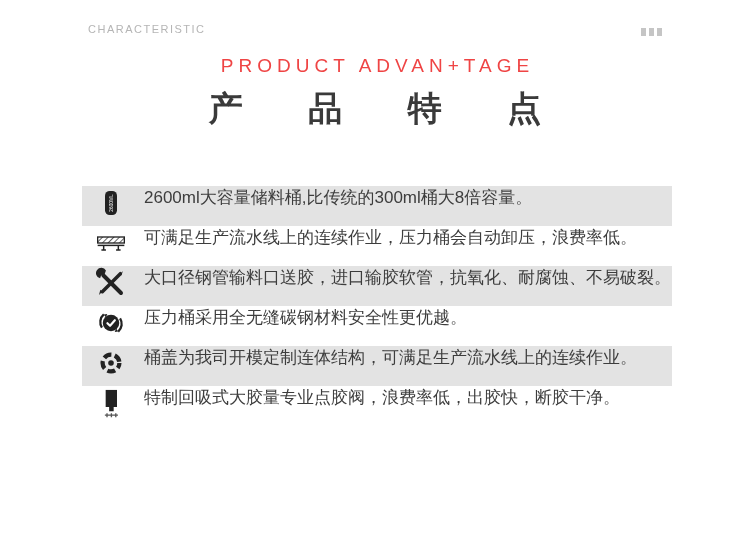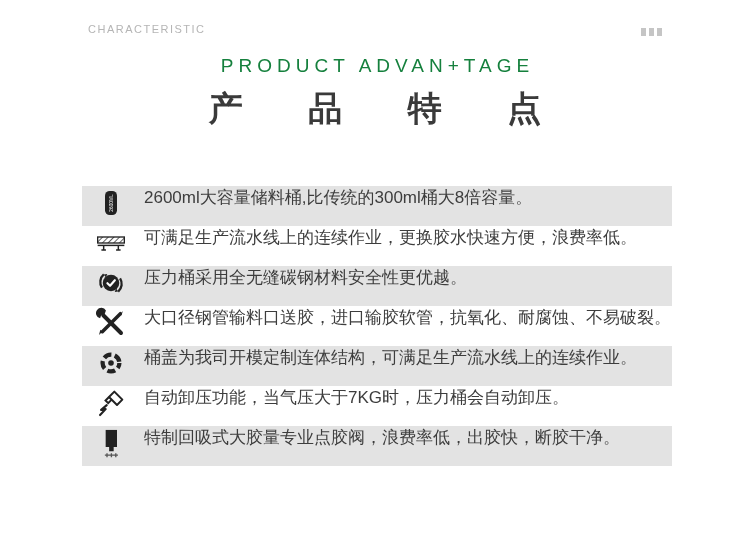--- a/index.html
+++ b/index.html
@@ -13,21 +13,21 @@
     font-size:11px;letter-spacing:1.5px;color:#b5b5b5;font-weight:400;
   }
   .menu-dots{
     position:absolute;right:88px;top:28px;display:flex;gap:3px;
   }
   .menu-dots span{display:block;width:5px;height:8px;background:#c5c5c5;}
   .title-en{
     margin:0;position:absolute;top:55px;left:0;width:750px;
     text-align:center;font-size:19px;font-weight:400;
     letter-spacing:5px;padding-left:5px;box-sizing:border-box;
-    color:#15803d;
+    color:#ef4444;
   }
   .title-zh{
     margin:0;position:absolute;top:86px;left:0;width:750px;
     text-align:center;font-size:34px;font-weight:600;
     letter-spacing:28px;padding-left:28px;box-sizing:border-box;
     color:#3a3a3a;
   }
   .features{
     position:absolute;left:82px;top:186px;width:590px;
   }
@@ -76,70 +76,60 @@
         <defs>
           <pattern id="hch" width="3" height="6" patternUnits="userSpaceOnUse" patternTransform="rotate(45)">
             <line x1="0" y1="0" x2="0" y2="6" stroke="#222" stroke-width="1.1"></line>
           </pattern>
         </defs>
         <rect x="2" y="7.5" width="20" height="4.5" fill="url(#hch)" stroke="#222" stroke-width="1"></rect>
         <line x1="2" y1="13.8" x2="22" y2="13.8" stroke="#222" stroke-width="1.1"></line>
         <path d="M6.5 13.8 v3.4 M4.8 17.2 h3.4 M17.5 13.8 v3.4 M15.8 17.2 h3.4" stroke="#222" stroke-width="1.1" fill="none"></path>
       </svg>
     </span>
-    <span class="txt">可满足生产流水线上的连续作业，更换胶水快速方便，浪费率低。</span>
+    <span class="txt">可满足生产流水线上的连续作业，压力桶会自动卸压，浪费率低。</span>
+  </div>
+
+  <div class="row">
+    <span class="icon">
+      <svg viewBox="0 0 24 24" width="32" height="32">
+        <path d="M8.2 2.6 a4 4 0 1 0 -4.4 5.9 l0.9 -2.5 2.5 -0.6 z" fill="#222"></path>
+        <line x1="6.2" y1="6.2" x2="19.5" y2="19.5" stroke="#222" stroke-width="3" stroke-linecap="round"></line>
+        <line x1="19" y1="5" x2="5.5" y2="18.5" stroke="#222" stroke-width="2.6" stroke-linecap="round"></line>
+        <path d="M19 5 l2 -2 -1.5 3.5 z" fill="#222"></path>
+        <path d="M5.5 18.5 l-2.5 2.5 1 -4 z" fill="#222"></path>
+      </svg>
+    </span>
+    <span class="txt">大口径钢管输料口送胶，进口输胶软管，抗氧化、耐腐蚀、不易破裂。</span>
   </div>
 
   <div class="row">
     <span class="icon">
       <svg viewBox="0 0 24 24" width="32" height="32">
         <circle cx="12" cy="12" r="6.2" fill="#222"></circle>
         <path d="M9.3 12.1 l2 2 l3.6 -4.2" stroke="#fff" stroke-width="1.6" fill="none" stroke-linecap="round" stroke-linejoin="round"></path>
         <path d="M5.2 15.5 A7.6 7.6 0 0 1 6.6 5.6" stroke="#222" stroke-width="1.7" fill="none"></path>
         <path d="M18.8 8.5 A7.6 7.6 0 0 1 17.4 18.4" stroke="#222" stroke-width="1.7" fill="none"></path>
         <path d="M6.6 5.6 l2.6 -0.4 -1 2.6 z" fill="#222"></path>
         <path d="M17.4 18.4 l-2.6 0.4 1 -2.6 z" fill="#222"></path>
       </svg>
     </span>
     <span class="txt">压力桶采用全无缝碳钢材料安全性更优越。</span>
   </div>
 
   <div class="row">
     <span class="icon">
       <svg viewBox="0 0 24 24" width="32" height="32">
-        <path d="M8.2 2.6 a4 4 0 1 0 -4.4 5.9 l0.9 -2.5 2.5 -0.6 z" fill="#222"></path>
-        <line x1="6.2" y1="6.2" x2="19.5" y2="19.5" stroke="#222" stroke-width="3" stroke-linecap="round"></line>
-        <line x1="19" y1="5" x2="5.5" y2="18.5" stroke="#222" stroke-width="2.6" stroke-linecap="round"></line>
-        <path d="M19 5 l2 -2 -1.5 3.5 z" fill="#222"></path>
-        <path d="M5.5 18.5 l-2.5 2.5 1 -4 z" fill="#222"></path>
-      </svg>
-    </span>
-    <span class="txt">大口径钢管输料口送胶，进口输胶软管，抗氧化、耐腐蚀、不易破裂。</span>
-  </div>
-
-  <div class="row">
-    <span class="icon">
-      <svg viewBox="0 0 24 24" width="32" height="32">
         <circle cx="12" cy="12" r="6.3" fill="none" stroke="#222" stroke-width="3.2" stroke-dasharray="6 2.6" stroke-dashoffset="2"></circle>
         <circle cx="12" cy="12" r="2.1" fill="#222"></circle>
       </svg>
     </span>
     <span class="txt">桶盖为我司开模定制连体结构，可满足生产流水线上的连续作业。</span>
   </div>
 
-  <div class="row">
-    <span class="icon">
-      <svg viewBox="0 0 24 24" width="32" height="32">
-        <path d="M14.5 3.5 l6 6 -4 4 -6 -6 z" fill="none" stroke="#222" stroke-width="1.5" stroke-linejoin="round"></path>
-        <path d="M10.5 7.5 l-2.6 2.6 2 2 2.6 -2.6" fill="none" stroke="#222" stroke-width="1.5"></path>
-        <polyline points="8.8,13.6 4.6,17.2 8,16.6 3.8,21" fill="none" stroke="#222" stroke-width="1.6" stroke-linejoin="round" stroke-linecap="round"></polyline>
-      </svg>
-    </span>
-    <span class="txt">自动卸压功能，当气压大于7KG时，压力桶会自动卸压。</span>
-  </div>
 
   <div class="row">
     <span class="icon">
       <svg viewBox="0 0 24 24" width="32" height="32">
         <rect x="8" y="2.2" width="8.5" height="12.8" fill="#222"></rect>
         <rect x="10.6" y="15" width="3.4" height="3.2" fill="#222"></rect>
         <path d="M9 19.6 v3 M12.3 19.6 v3 M15.6 19.6 v3 M7.4 21.1 h9.8" stroke="#555" stroke-width="1" fill="none"></path>
       </svg>
     </span>
     <span class="txt">特制回吸式大胶量专业点胶阀，浪费率低，出胶快，断胶干净。</span>

